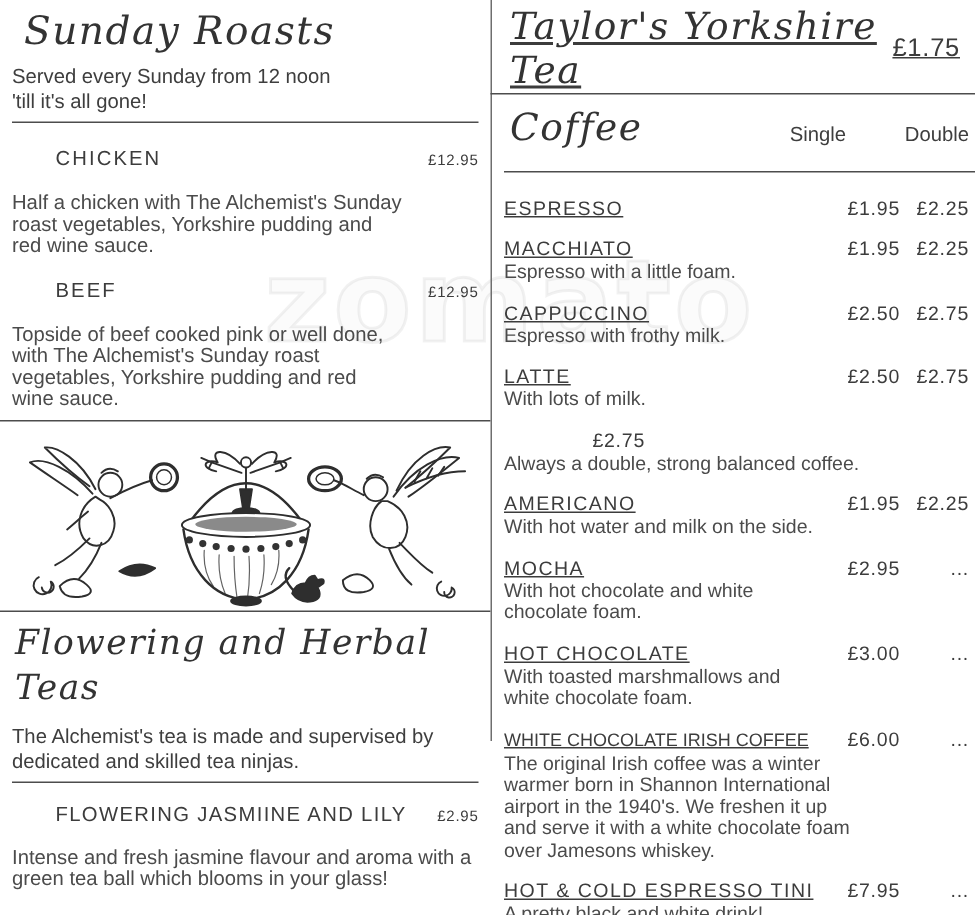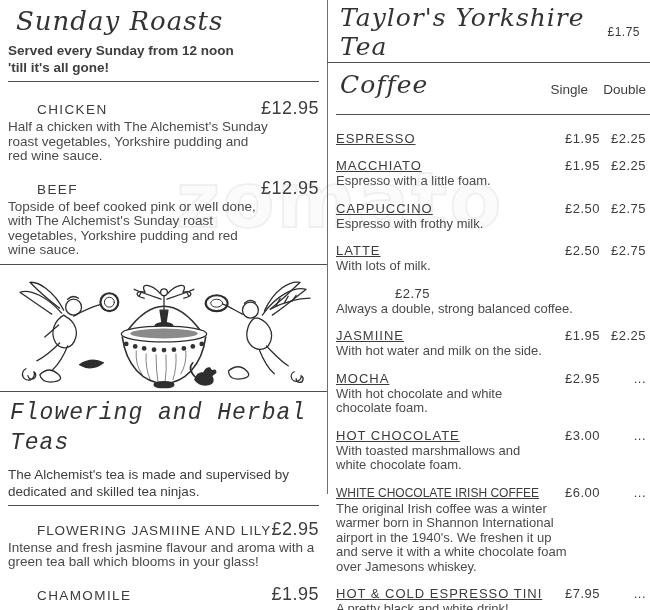--- a/index.html
+++ b/index.html
@@ -17,51 +17,51 @@
   }
   .cols{display:flex;position:relative;z-index:1;height:494px;}
   .col-left{width:327px;box-sizing:border-box;padding:0 8px 0 8px;}
   .col-right{flex:1;box-sizing:border-box;border-left:1px solid #6e6e6e;padding:0 4px 0 8px;}
 
   .script{
     font-family:"DejaVu Serif","Liberation Serif",serif;font-style:italic;font-weight:400;
     color:#333;letter-spacing:1px;margin:0;
   }
   h1.script{font-size:26px;line-height:30px;margin:6px 0 0 8px;}
-  h2.script{font-size:23px;line-height:30px;margin:6px 0 0 2px;font-family:Liberation Mono, monospace;}
+  h2.script{font-size:23px;line-height:30px;margin:6px 0 0 2px;}
 
   .rule{border:0;border-top:1px solid #4d4d4d;margin:0;}
   .bleed-l{margin-left:-8px;margin-right:-8px;}
   .bleed-r{margin-left:-9px;margin-right:-4px;}
   .bleed-r2{margin-right:-4px;}
 
   .intro{font-size:13.5px;line-height:17px;color:#3e3e3e;white-space:pre-line;}
-  .intro1{margin-top:6px;font-weight:bold;}
+  .intro1{margin-top:6px;}
   .intro2{margin-top:8px;}
   .hr1{margin-top:5px;}
   .hr2{margin-top:6px;}
   .hr3{margin-top:2px;}
   .hr4{margin-top:5px;}
 
   .ritem{margin-top:14px;}
   .ritem.first{margin-top:16px;}
   .rhead{display:flex;justify-content:space-between;align-items:baseline;}
   .rname{font-size:13.5px;line-height:15px;letter-spacing:1.4px;color:#3c3c3c;margin-left:29px;}
-  .rprice{font-size:18px;letter-spacing:.5px;color:#3c3c3c;white-space:nowrap;}
-  .rdesc{margin-top:1px;font-size:13.5px;line-height:14.5px;color:#4b4b4b;white-space:pre-line;}
+  .rprice{font-size:10px;letter-spacing:.5px;color:#3c3c3c;white-space:nowrap;}
+  .rdesc{margin-top:15px;font-size:13.5px;line-height:14.5px;color:#4b4b4b;white-space:pre-line;}
 
   .engraving{display:block;margin:12px auto 0 auto;}
 
   
-  .tea-head{display:flex;align-items:center;margin-top:3px;}
+  .tea-head{display:flex;align-items:center;margin-top:3px;text-decoration:underline;}
   .tea-head .script{font-size:25px;line-height:29px;margin-left:4px;}
-  .tea-price{margin-left:auto;font-size:12px;letter-spacing:.5px;padding-right:6px;}
+  .tea-price{margin-left:auto;font-size:17px;letter-spacing:.5px;padding-right:6px;}
   .coffee-head{display:flex;align-items:flex-end;margin-top:7px;}
   .coffee-head .script{font-size:25px;line-height:30px;margin-left:4px;}
-  .colhdrs{margin-left:auto;display:flex;padding-bottom:3px;}
+  .colhdrs{margin-left:auto;display:flex;padding-bottom:3px;gap:24px;}
   .colhdr{font-size:13.5px;color:#3e3e3e;text-align:right;}
   .colhdr.single{width:56px;}
   .colhdr.double{width:58px;}
   .hr5{margin-top:1px;}
   .hr6{margin-top:14px;}
 
   .citem{margin-top:12px;}
   .citem.first{margin-top:16px;}
   .chead{display:flex;align-items:baseline;}
   .cname{flex:1;font-size:13px;line-height:15px;letter-spacing:1px;color:#3c3c3c;white-space:nowrap;text-decoration:underline;}
@@ -257,21 +257,21 @@
     <div class="citem">
       <div class="chead">
         <span class="cprice csingle"></span>
         <span class="cprice cdouble">£2.75</span>
       </div>
       <div class="cdesc">Always a double, strong balanced coffee.</div>
     </div>
 
     <div class="citem">
       <div class="chead">
-        <span class="cname">JASMIINE</span>
+        <span class="cname">AMERICANO</span>
         <span class="cprice csingle">£1.95</span>
         <span class="cprice cdouble">£2.25</span>
       </div>
       <div class="cdesc">With hot water and milk on the side.</div>
     </div>
 
     <div class="citem">
       <div class="chead">
         <span class="cname">MOCHA</span>
         <span class="cprice csingle">£2.95</span>

